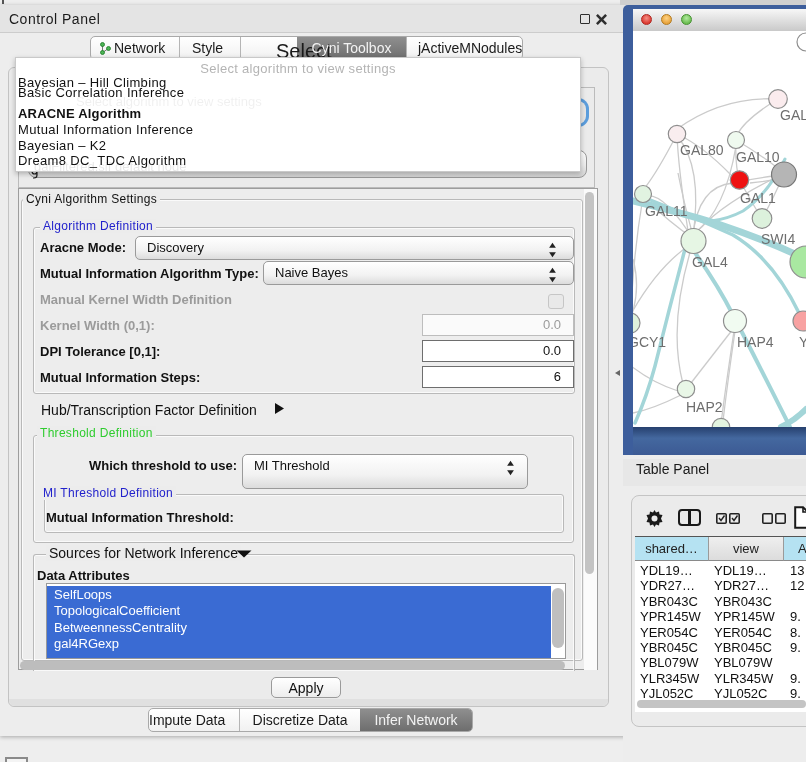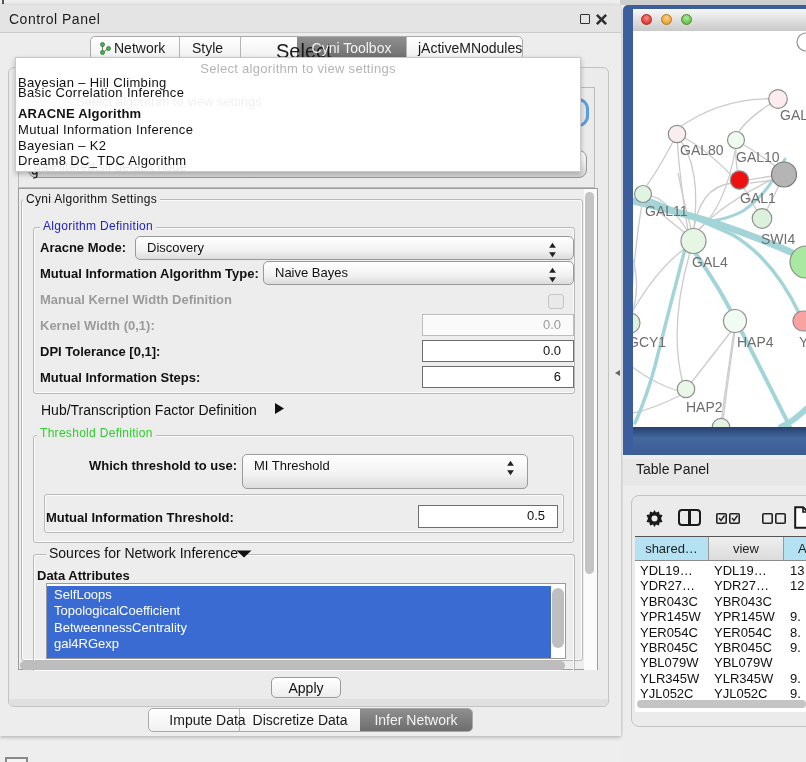--- a/index.html
+++ b/index.html
@@ -13,21 +13,21 @@
 .gtitle{position:absolute;font-size:12px;letter-spacing:0.3px;background:#ececec;padding:0 3px;white-space:nowrap;}
 .combo{position:absolute;border:1px solid #9a9a9a;border-radius:5px;background:linear-gradient(#ffffff,#f2f2f2 60%,#dcdcdc);box-sizing:border-box;font-size:13px;color:#111;}
 .combo .ct{position:absolute;left:11px;top:3px;}
 .combo .ar{position:absolute;right:8px;top:2px;width:9px;height:18px;}
 </style>
 </head>
 <body>
 
 <div class="abs" style="left:2px;top:0;width:2px;height:4px;background:#555;"></div>
 
-<div class="abs" id="cpwin" style="left:0;top:5px;width:621px;height:731px;background:#ededed;border-radius:0 6px 0 0;box-shadow:0 1px 4px rgba(0,0,0,.3);">
+<div class="abs" id="cpwin" style="left:0;top:5px;width:621px;height:731px;background:#ededed;border-radius:0 6px 0 0;box-shadow:0 1px 4px rgba(0,0,0,.3);padding-left:48px;">
 
   <div class="abs" style="left:0;top:0;width:100%;height:27px;background:#e4e4e4;border-bottom:1px solid #cccccc;border-radius:0 6px 0 0;"></div>
   <div class="abs" style="left:9px;top:6px;font-size:14px;color:#1a1a1a;letter-spacing:0.5px;">Control Panel</div>
   <div class="abs" style="left:580px;top:9px;width:8px;height:8px;border:1.6px solid #2e2e2e;border-radius:1px;"></div>
   <svg class="abs" style="left:596px;top:9px;" width="11" height="11" viewBox="0 0 11 11">
       <path d="M0 1.8 L1.8 0 L5.5 3.7 L9.2 0 L11 1.8 L7.3 5.5 L11 9.2 L9.2 11 L5.5 7.3 L1.8 11 L0 9.2 L3.7 5.5 Z" fill="#2e2e2e"></path>
     </svg>
 
   <div class="abs" style="left:90px;top:31px;width:431px;height:22px;border:1px solid #a9a9a9;border-radius:5px;background:linear-gradient(#ffffff,#f1f1f1);overflow:hidden;">
     <div class="abs" style="left:88px;top:0;width:1px;height:22px;background:#b5b5b5;"></div>
@@ -109,22 +109,22 @@
   <div class="lbl b" style="left:0;top:453px;width:237px;text-align:right;">Which threshold to use:</div>
   <div class="combo" style="left:242px;top:449px;width:286px;height:35px;">
     <span class="ct">MI Threshold</span>
     <svg class="ar" width="8" height="15" viewBox="0 0 8 15" style="right:12px;top:4px;">
       <path d="M4 1 L7 5.5 L1 5.5 Z" fill="#222"></path>
         <path d="M4 14 L7 9.5 L1 9.5 Z" fill="#222"></path>
     </svg>
   </div>
 
   <div class="groupbox" style="left:44px;top:489px;width:518px;height:37px;"></div>
+  <div class="gtitle" style="left:40px;top:481px;color:#2222cc;">MI Threshold Definition</div>
   <div class="lbl b" style="left:46px;top:505px;">Mutual Information Threshold:</div>
-  <div class="field" style="left:418px;top:500px;width:140px;height:23px;">0.5</div>
 
   <div class="groupbox" style="left:33px;top:549px;width:540px;height:116px;border-bottom:none;border-radius:3px 3px 0 0;"></div>
   <div class="gtitle" style="left:46px;top:540px;color:#111;letter-spacing:0;font-size:14px;">Sources for Network Inference</div>
   <svg class="abs" style="left:236px;top:545px;" width="16" height="8" viewBox="0 0 16 8">
       <path d="M0.5 0.5 L15.5 0.5 L8 7.5 Z" fill="#111"></path>
     </svg>
 
   <div class="lbl b" style="left:37px;top:563px;">Data Attributes</div>
 
   <div class="abs" style="left:46px;top:578px;width:520px;height:76px;background:#ffffff;border:1px solid #999;box-sizing:border-box;overflow:hidden;">
@@ -139,21 +139,21 @@
   <div class="abs" style="left:20px;top:656px;width:545px;height:9px;background:#bdbdbd;border-radius:4.5px;"></div>
 
   <div class="abs" style="left:584px;top:184px;width:13px;height:481px;background:#fbfbfb;"></div>
   <div class="abs" style="left:585px;top:187px;width:9px;height:382px;background:#c4c4c4;border-radius:5px;"></div>
 
   <div class="abs" style="left:271px;top:672px;width:70px;height:21px;border:1px solid #9a9a9a;border-radius:5px;background:linear-gradient(#ffffff,#ededed);text-align:center;font-size:14px;color:#111;line-height:21px;box-sizing:border-box;">Apply</div>
 
   <div class="abs" style="left:148px;top:703px;width:323px;height:22px;border:1px solid #a9a9a9;border-radius:5px;background:linear-gradient(#ffffff,#f1f1f1);overflow:hidden;">
     <div class="abs" style="left:90px;top:0;width:1px;height:22px;background:#b5b5b5;"></div>
     <div class="abs" style="left:211px;top:0;width:112px;height:22px;background:linear-gradient(#8f8f8f,#6e6e6e);"></div>
-    <div class="abs" style="left:0;top:3px;width:91px;text-align:center;font-size:14px;color:#1a1a1a;margin-left:13px;">Impute Data</div>
+    <div class="abs" style="left:0;top:3px;width:91px;font-size:14px;color:#1a1a1a;">Impute Data</div>
     <div class="abs" style="left:91px;top:3px;width:120px;text-align:center;font-size:14px;color:#1a1a1a;">Discretize Data</div>
     <div class="abs" style="left:211px;top:3px;width:112px;text-align:center;font-size:14px;color:#f3f3f3;">Infer Network</div>
   </div>
 </div>
 
 <div class="abs" style="left:15px;top:57px;width:566px;height:115px;background:#ffffff;border:1px solid #c9c9c9;box-shadow:0 2px 5px rgba(0,0,0,.25);box-sizing:border-box;z-index:50;overflow:hidden;">
   <div class="abs" style="left:0;top:3px;width:100%;text-align:center;font-size:13px;color:#b4b4b4;letter-spacing:0.3px;">Select algorithm to view settings</div>
   <div class="abs" style="left:60px;top:36px;font-size:13px;color:#000;opacity:0.06;">Select algorithm to view settings</div>
   <div class="abs" style="left:18px;top:101px;font-size:13px;color:#000;opacity:0.09;">galFiltered.sif default node</div>
   <div class="abs" style="left:2px;top:17px;font-size:13px;color:#111;letter-spacing:0.35px;">Bayesian – Hill Climbing</div>

